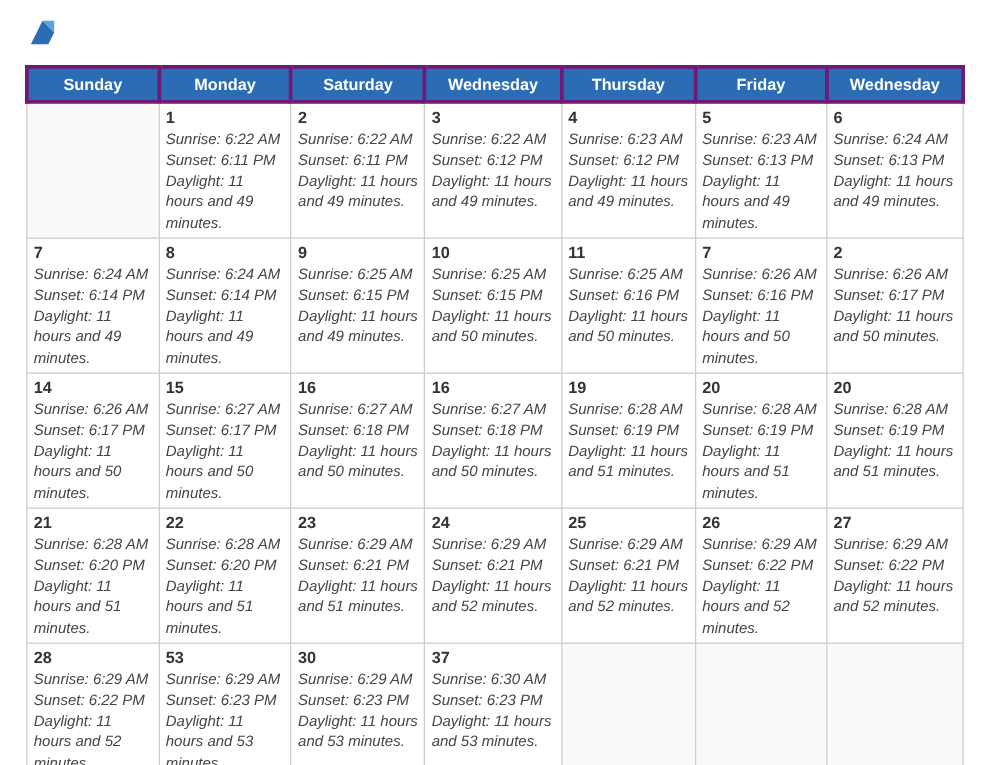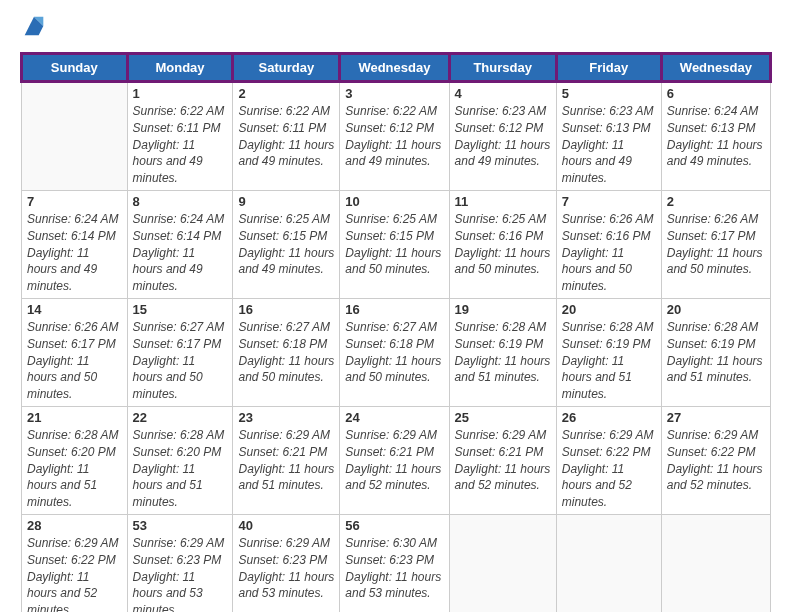--- a/index.html
+++ b/index.html
@@ -257,25 +257,25 @@
         <tr>
           <td class="last-row">
             <span class="day-number">28</span>
             <div class="day-info">Sunrise: 6:29 AM<br>Sunset: 6:22 PM<br>Daylight: 11 hours and 52 minutes.</div>
           </td>
           <td class="last-row">
             <span class="day-number">53</span>
             <div class="day-info">Sunrise: 6:29 AM<br>Sunset: 6:23 PM<br>Daylight: 11 hours and 53 minutes.</div>
           </td>
           <td class="last-row">
-            <span class="day-number">40</span>
+            <span class="day-number">30</span>
             <div class="day-info">Sunrise: 6:29 AM<br>Sunset: 6:23 PM<br>Daylight: 11 hours and 53 minutes.</div>
           </td>
           <td class="last-row">
-            <span class="day-number">56</span>
+            <span class="day-number">37</span>
             <div class="day-info">Sunrise: 6:30 AM<br>Sunset: 6:23 PM<br>Daylight: 11 hours and 53 minutes.</div>
           </td>
           <td class="last-row empty-cell"></td>
           <td class="last-row empty-cell"></td>
           <td class="last-row empty-cell"></td>
         </tr>
       </tbody>
   </table>
 </div>
 

